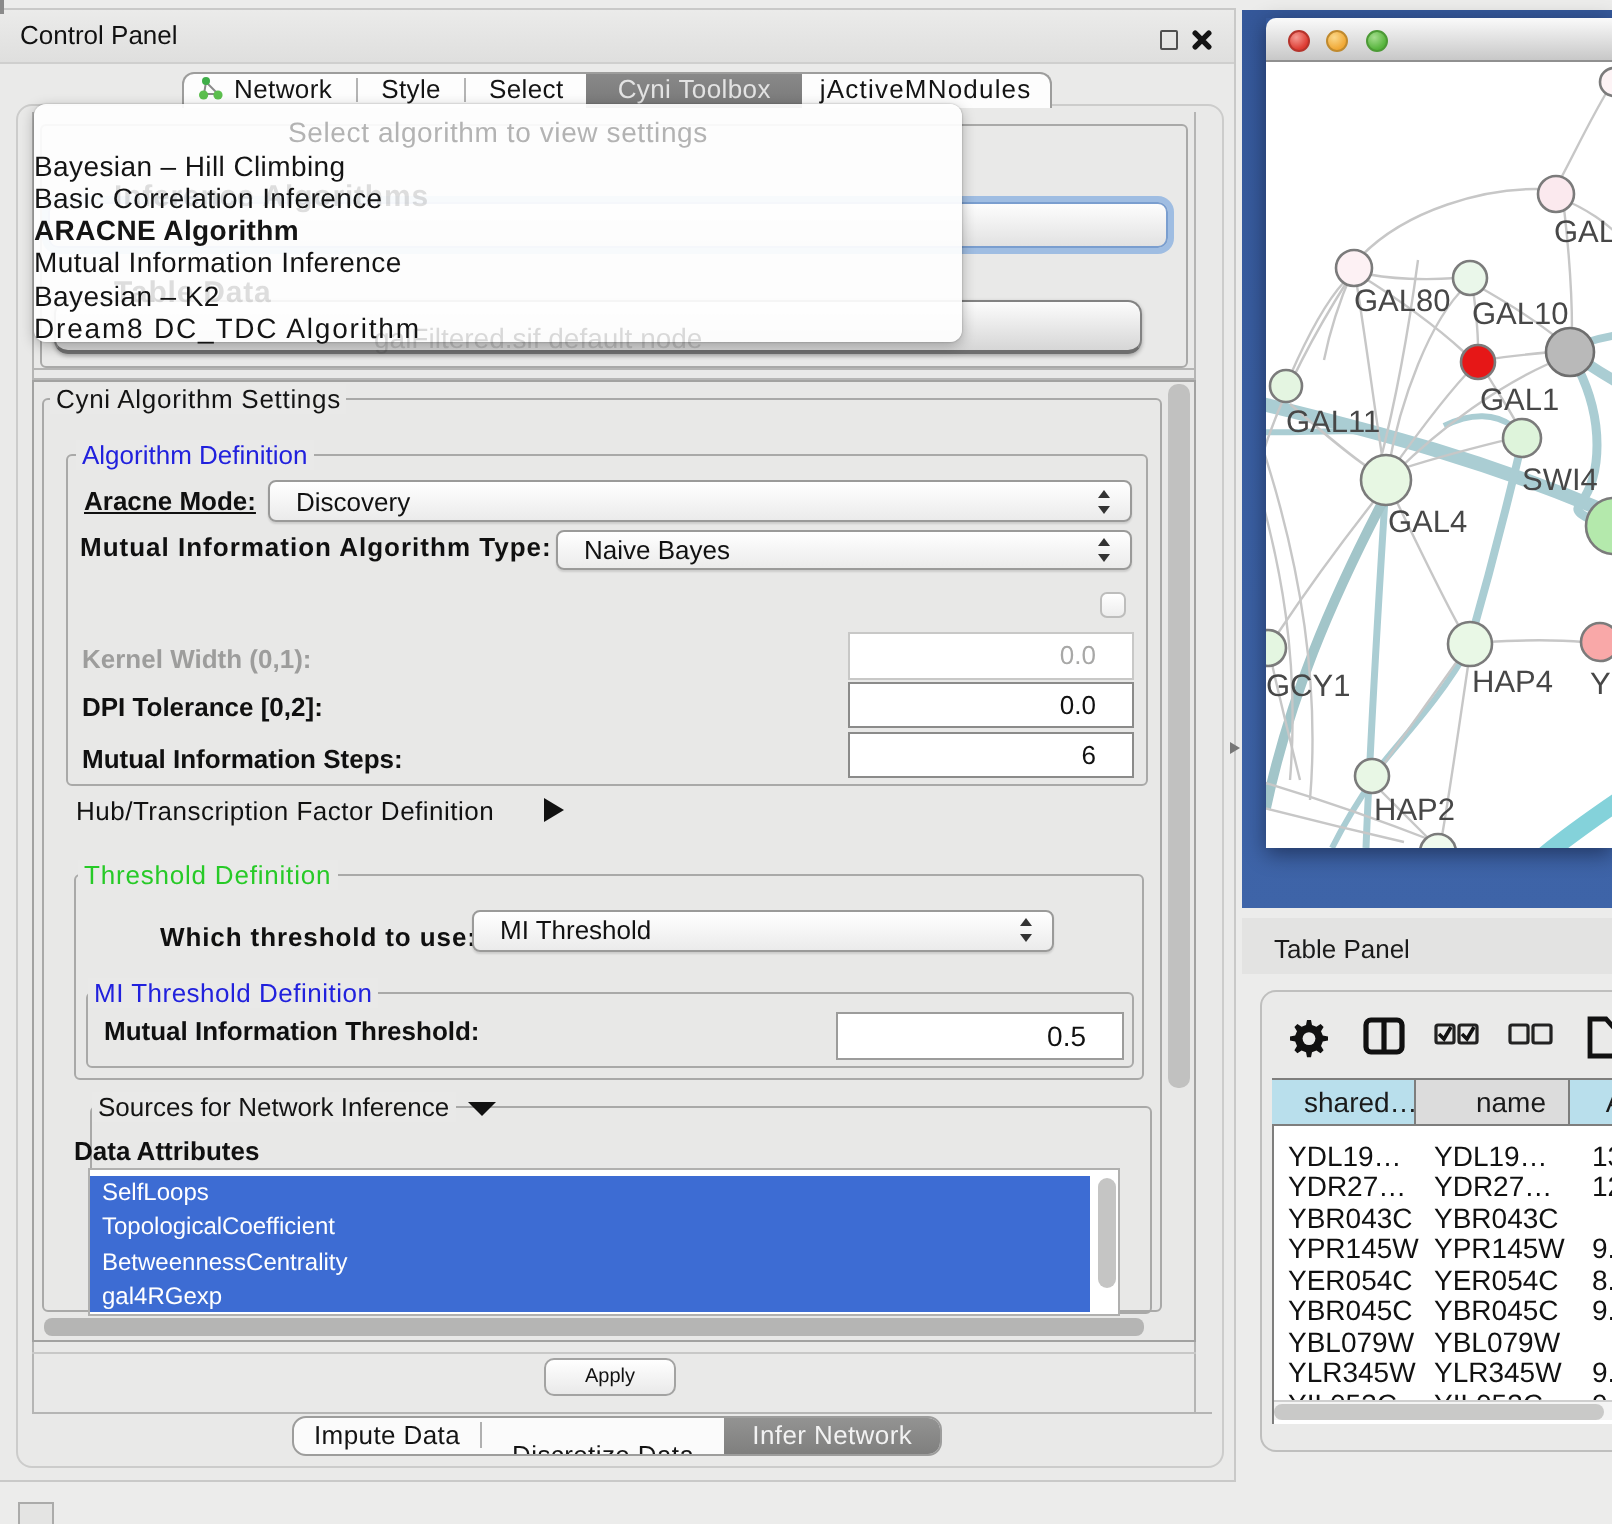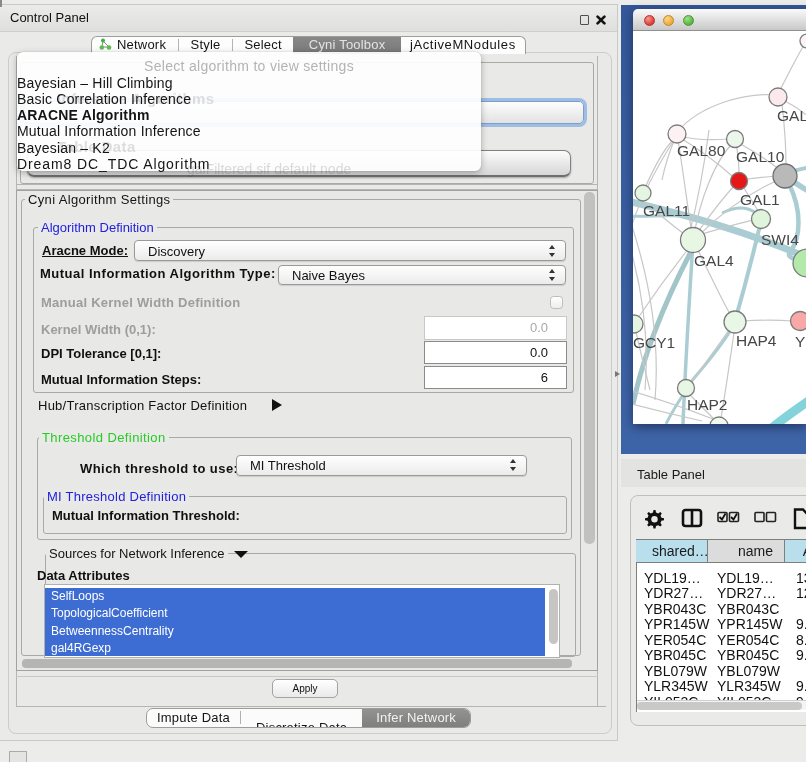--- a/index.html
+++ b/index.html
@@ -128,42 +128,42 @@
   <div class="blabel" style="left:42px; top:243px;text-decoration:underline;">Aracne Mode:</div>
   <div class="combo" style="left:134px; top:240px; width:432px; height:21px;">
       <span class="t">Discovery</span>
       <span class="ar"></span>
     </div>
   <div class="blabel" style="left:40px; top:266px; letter-spacing:0.5px;">Mutual Information Algorithm Type:</div>
   <div class="combo" style="left:278px; top:264.5px; width:288px; height:20.5px;">
       <span class="t">Naive Bayes</span>
       <span class="ar"></span>
     </div>
-  <div class="glabel" style="left:41px; top:294.5px; letter-spacing:0.25px;">Manual Kernel Width Definition</div>
   <div class="abs" style="left:550px; top:296px; width:13px; height:13px; border:1px solid #bdbdbc; border-radius:3.5px; background:linear-gradient(#ffffff,#ededed);"></div>
   <div class="glabel" style="left:41px; top:321.5px;">Kernel Width (0,1):</div>
   <div class="field" style="left:424px; top:316px; width:143px; height:24px; border-color:#c8c8c7; color:#a8a8a7; line-height:22px;">0.0</div>
-  <div class="blabel" style="left:41px; top:345.5px;">DPI Tolerance [0,1]:</div>
+  <div class="blabel" style="left:41px; top:345.5px;">DPI Tolerance [0,2]:</div>
   <div class="field" style="left:424px; top:341px; width:143px; height:23px; border-color:#8b8b8a; line-height:21px;">0.0</div>
   <div class="blabel" style="left:41px; top:371.5px;">Mutual Information Steps:</div>
   <div class="field" style="left:424px; top:366px; width:143px; height:23px; border-color:#8b8b8a; line-height:21px;">6</div>
 
   <div class="abs" style="left:38px; top:398px; font-size:13px; color:#111; letter-spacing:0.25px;">Hub/Transcription Factor Definition</div>
   <div class="abs" style="left:272px; top:398.5px; width:0; height:0; border-top:6.5px solid transparent; border-bottom:6.5px solid transparent; border-left:10px solid #111;"></div>
 
   <div class="gbox" style="left:37px; top:437px; width:535px; height:103px;"></div>
   <div class="gtitle" style="left:39px; top:430px; color:#27ca27; letter-spacing:0.4px;">Threshold Definition</div>
   <div class="blabel" style="left:80px; top:460.5px; letter-spacing:0.45px;">Which threshold to use:</div>
   <div class="combo" style="left:236px; top:455px; width:291px; height:20.5px;">
       <span class="t">MI Threshold</span>
       <span class="ar"></span>
     </div>
   <div class="gbox" style="left:43px; top:496px; width:524px; height:38px;"></div>
   <div class="gtitle" style="left:44px; top:489px; color:#2121dd; letter-spacing:0.25px;">MI Threshold Definition</div>
   <div class="blabel" style="left:52px; top:508px;">Mutual Information Threshold:</div>
+  <div class="field" style="left:418px; top:506px; width:144px; height:24px; border-color:#9c9c9b; line-height:22px; font-size:14px;">0.5</div>
 
   <div class="gbox" style="left:45px; top:553px; width:531px; height:104px;"></div>
   <div class="gtitle" style="left:46px; top:546px;">Sources for Network Inference</div>
   <div class="abs" style="left:234px; top:551px; width:0; height:0; border-left:7px solid transparent; border-right:7px solid transparent; border-top:7.5px solid #111;"></div>
   <div class="blabel" style="left:37px; top:568px;">Data Attributes</div>
   <div id="dlist"></div>
   <div id="dlistSel">
     <div>SelfLoops</div>
     <div>TopologicalCoefficient</div>
     <div>BetweennessCentrality</div>

